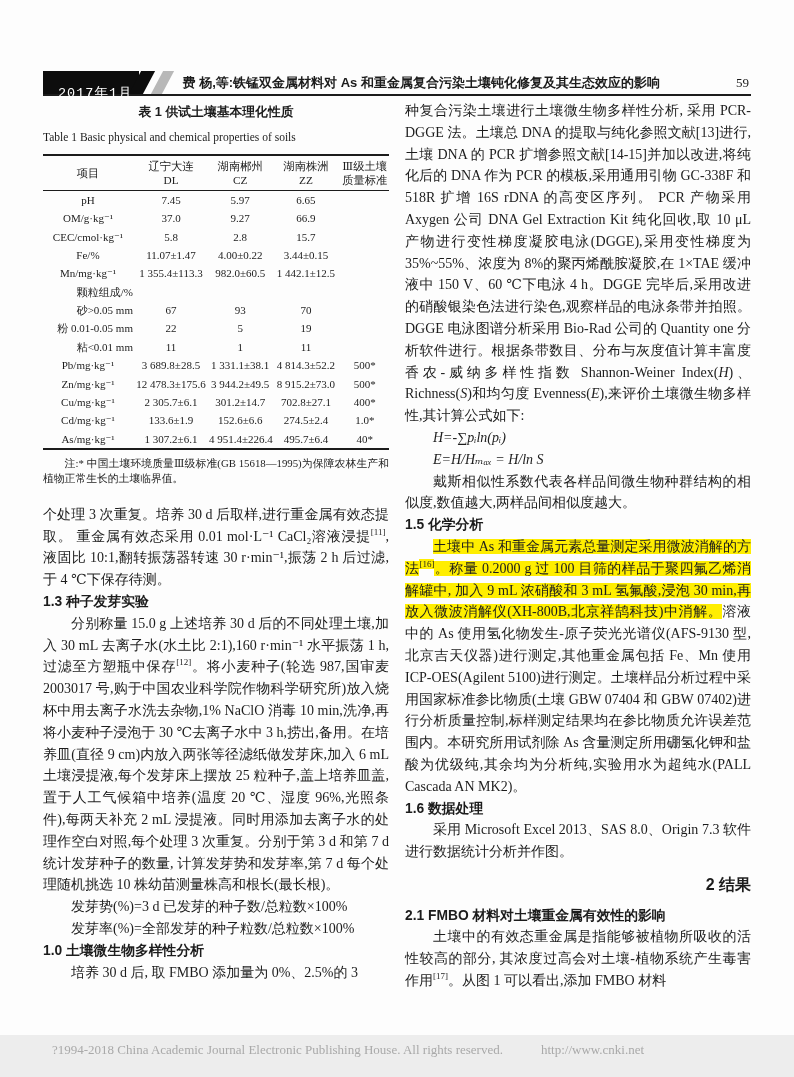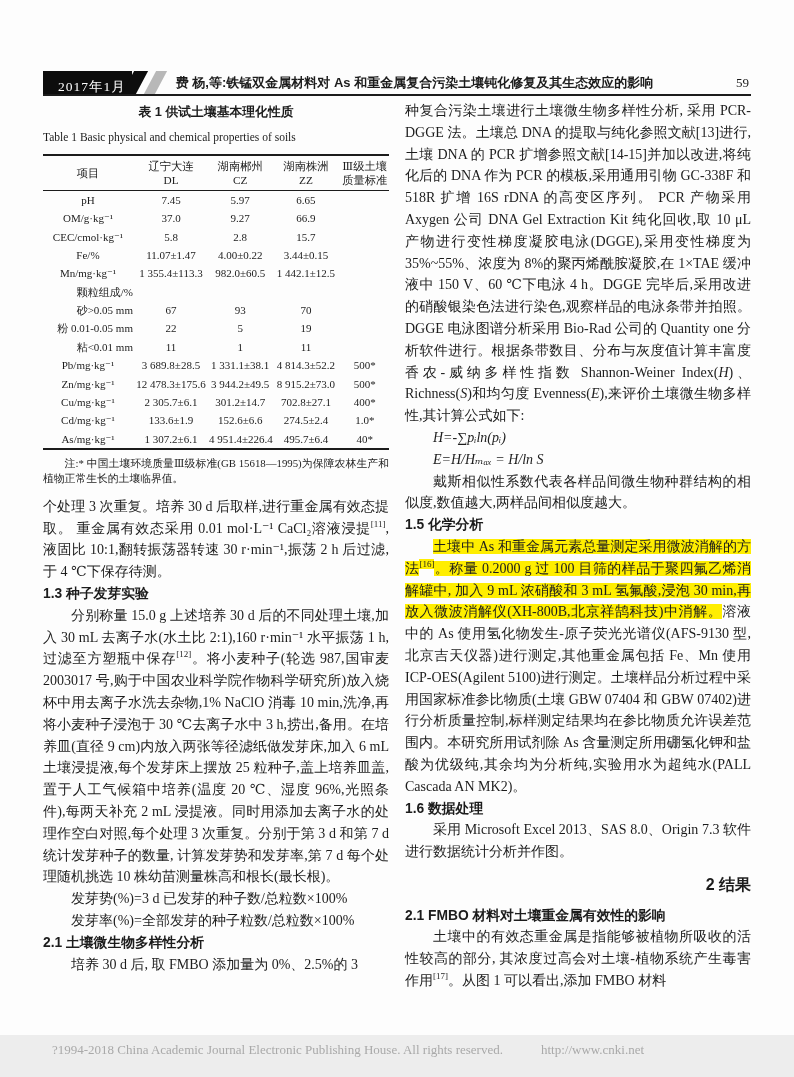--- a/index.html
+++ b/index.html
@@ -7,41 +7,41 @@
     --footer-bg:#ededed; --footer-text:#a9a9a9; --ink:#1c1c1c;
   }
   *{margin:0;padding:0;box-sizing:border-box}
   html,body{background:#fff}
   .page{position:relative;width:794px;height:1077px;background:#fdfdfd;overflow:hidden;
         font-family:"Liberation Serif","DejaVu Serif",serif;color:var(--ink)}
   
   .hdr{position:absolute;left:43px;right:43px;top:71px;height:25px;
        border-bottom:2px solid var(--ink);display:flex;align-items:center}
   .issue-box{background:var(--bar);color:#fff;height:23px;line-height:23px;
-             padding:4px 6px 0 15px;font-size:13.5px;font-family:Liberation Serif, serif;
+             padding:11px 6px 0 15px;font-size:13.5px;font-family:Liberation Mono, monospace;
              letter-spacing:1px;white-space:nowrap}
   .tail{width:14px;height:23px;background:var(--bar);transform:skewX(-28deg);margin-left:-4px}
   .slash{width:11px;height:23px;background:var(--slash);transform:skewX(-28deg);margin-left:8px}
   .run-title{margin-left:15px;font-weight:700;font-size:13px;white-space:nowrap;
              font-family:"Liberation Sans","DejaVu Sans",sans-serif}
   .page-num{margin-left:auto;font-size:13px;padding-right:2px}
   
   .columns{position:absolute;top:100px;left:43px;width:708px;display:flex;gap:16px}
   .col{width:346px;font-size:14px;line-height:21.8px;text-align:justify}
   p{margin:0}
   .ind{text-indent:2em}
   .h3{font-weight:700;font-family:"Liberation Sans","DejaVu Sans",sans-serif;font-size:13.8px}
   .sec2{font-weight:700;font-family:"Liberation Sans","DejaVu Sans",sans-serif;
         font-size:16px;margin:11px 0 9px;text-align:right}
   .math{text-indent:2em;font-style:italic}
   sup{font-size:9px;line-height:0}
   .hl{background:var(--hl)}
   .it{font-style:italic}
   
-  .tbl-wrap{margin-bottom:9px}
+  .tbl-wrap{margin-bottom:17px}
   .cap-zh{text-align:center;font-size:12.8px;font-weight:700;
           font-family:"Liberation Sans","DejaVu Sans",sans-serif;margin:1px 0 4px;text-indent:0}
   .cap-en{text-align:left;font-size:11.5px;margin-bottom:5px;text-indent:0}
   table{width:100%;border-collapse:collapse;table-layout:fixed;font-size:11px;line-height:14px;
         border-top:2px solid var(--ink);border-bottom:2px solid var(--ink)}
   th{border-bottom:1px solid var(--ink);font-weight:400;font-size:11.3px;
      padding:3px 0;vertical-align:middle;text-align:center}
   td{text-align:center;padding:2.2px 0;white-space:nowrap}
   td.al{text-align:right;padding-left:6px}
   .tbl-note{font-size:10.8px;line-height:15.5px;margin-top:6px;text-indent:2em;text-align:justify}
@@ -190,21 +190,21 @@
             </tbody>
           </table>
         <p class="tbl-note">注:* 中国土壤环境质量Ⅲ级标准(GB 15618—1995)为保障农林生产和植物正常生长的土壤临界值。</p>
       </div>
 
       <p><span>个处理 3 次重复。培养 30 d 后取样,进行重金属有效态提取。 重金属有效态采用 0.01 mol·L⁻¹ CaCl₂溶液浸提</span><sup>[11]</sup><span>,液固比 10:1,翻转振荡器转速 30 r·min⁻¹,振荡 2 h 后过滤,于 4 ℃下保存待测。</span></p>
       <p class="h3">1.3  种子发芽实验</p>
       <p class="ind"><span>分别称量 15.0 g 上述培养 30 d 后的不同处理土壤,加入 30 mL 去离子水(水土比 2:1),160 r·min⁻¹ 水平振荡 1 h,过滤至方塑瓶中保存</span><sup>[12]</sup><span>。将小麦种子(轮选 987,国审麦 2003017 号,购于中国农业科学院作物科学研究所)放入烧杯中用去离子水洗去杂物,1% NaClO 消毒 10 min,洗净,再将小麦种子浸泡于 30 ℃去离子水中 3 h,捞出,备用。在培养皿(直径 9 cm)内放入两张等径滤纸做发芽床,加入 6 mL 土壤浸提液,每个发芽床上摆放 25 粒种子,盖上培养皿盖,置于人工气候箱中培养(温度 20 ℃、湿度 96%,光照条件),每两天补充 2 mL 浸提液。同时用添加去离子水的处理作空白对照,每个处理 3 次重复。分别于第 3 d 和第 7 d 统计发芽种子的数量, 计算发芽势和发芽率,第 7 d 每个处理随机挑选 10 株幼苗测量株高和根长(最长根)。</span></p>
       <p class="ind">发芽势(%)=3 d 已发芽的种子数/总粒数×100%</p>
       <p class="ind">发芽率(%)=全部发芽的种子粒数/总粒数×100%</p>
-      <p class="h3">2.1  土壤微生物多样性分析</p>
+      <p class="h3">1.0  土壤微生物多样性分析</p>
       <p class="ind">培养 30 d 后, 取 FMBO 添加量为 0%、2.5%的 3</p>
     </div>
 
     <div class="col">
       <p><span>种复合污染土壤进行土壤微生物多样性分析, 采用 PCR-DGGE 法。土壤总 DNA 的提取与纯化参照文献[13]进行,土壤 DNA 的 PCR 扩增参照文献[14-15]并加以改进,将纯化后的 DNA 作为 PCR 的模板,采用通用引物 GC-338F 和 518R 扩增 16S rDNA 的高变区序列。 PCR 产物采用 Axygen 公司 DNA Gel Extraction Kit 纯化回收,取 10 μL 产物进行变性梯度凝胶电泳(DGGE),采用变性梯度为 35%~55%、浓度为 8%的聚丙烯酰胺凝胶,在 1×TAE 缓冲液中 150 V、60 ℃下电泳 4 h。DGGE 完毕后,采用改进的硝酸银染色法进行染色,观察样品的电泳条带并拍照。 DGGE 电泳图谱分析采用 Bio-Rad 公司的 Quantity one 分析软件进行。根据条带数目、分布与灰度值计算丰富度香农-威纳多样性指数 Shannon-Weiner Index(</span><span class="it">H</span><span>)、Richness(</span><span class="it">S</span><span>)和均匀度 Evenness(</span><span class="it">E</span><span>),来评价土壤微生物多样性,其计算公式如下:</span></p>
       <p class="math">H=-∑pᵢln(pᵢ)</p>
       <p class="math">E=H/Hₘₐₓ = H/ln S</p>
       <p class="ind">戴斯相似性系数代表各样品间微生物种群结构的相似度,数值越大,两样品间相似度越大。</p>
       <p class="h3">1.5  化学分析</p>
       <p class="ind"><span class="hl">土壤中 As 和重金属元素总量测定采用微波消解的方法</span><sup class="hl">[16]</sup><span class="hl">。称量 0.2000 g 过 100 目筛的样品于聚四氟乙烯消解罐中, 加入 9 mL 浓硝酸和 3 mL 氢氟酸,浸泡 30 min,再放入微波消解仪(XH-800B,北京祥鹄科技)中消解。</span><span>溶液中的 As 使用氢化物发生-原子荧光光谱仪(AFS-9130 型,北京吉天仪器)进行测定,其他重金属包括 Fe、Mn 使用 ICP-OES(Agilent 5100)进行测定。土壤样品分析过程中采用国家标准参比物质(土壤 GBW 07404 和 GBW 07402)进行分析质量控制,标样测定结果均在参比物质允许误差范围内。本研究所用试剂除 As 含量测定所用硼氢化钾和盐酸为优级纯,其余均为分析纯,实验用水为超纯水(PALL Cascada AN MK2)。</span></p>

